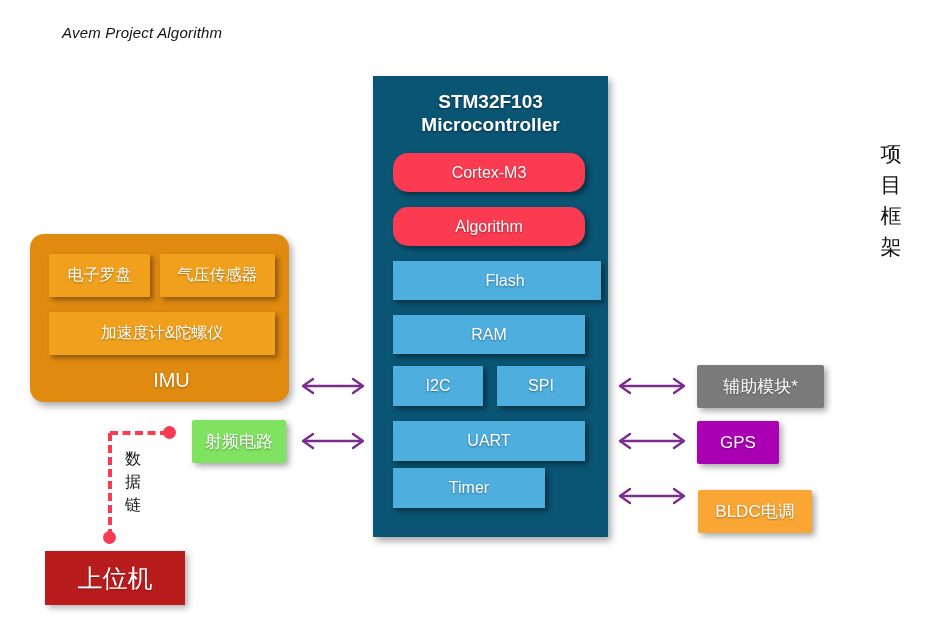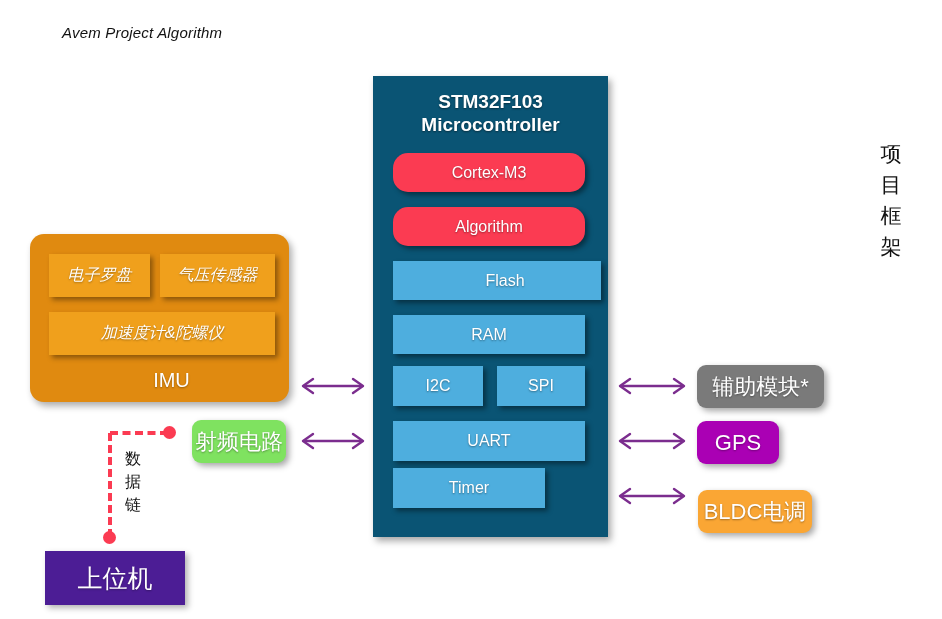--- a/index.html
+++ b/index.html
@@ -65,44 +65,43 @@
     box-shadow:3px 4px 7px rgba(0,0,0,.33);
   }
   .imu-inner{
     position:absolute;
     background:#f0a01c;
     color:#ffffff;
     font-size:16px;
     display:flex;align-items:center;justify-content:center;
     box-shadow:3px 3px 5px rgba(0,0,0,.38);
     text-shadow:0 1px 2px rgba(0,0,0,.35);
-    font-style:italic;
   }
   #imu-label{
     position:absolute;left:0;bottom:10px;width:100%;
     text-align:center;color:#ffffff;font-size:20px;
     text-shadow:0 1px 2px rgba(0,0,0,.35);
     padding-left:12px;
   }
 
   
   .pill{
     position:absolute;
-    border-radius:9px;
-    color:#ffffff;
-    font-size:22px;
+    border-radius:2px;
+    color:#ffffff;
+    font-size:17px;
     display:flex;align-items:center;justify-content:center;
     box-shadow:3px 3px 6px rgba(0,0,0,.35);
     text-shadow:0 1px 2px rgba(0,0,0,.35);
   }
 
   
   #host-box{
     left:45px;top:551px;width:140px;height:54px;
-    background:#4c1d95;
+    background:#b91c1c;
     color:#ffffff;
     font-size:25px;
     display:flex;align-items:center;justify-content:center;
     box-shadow:3px 3px 6px rgba(0,0,0,.3);
     text-shadow:0 1px 2px rgba(0,0,0,.3);
   }
 
   
   #datalink{left:100px;top:425px;width:80px;height:120px;}
   .dash-h{

